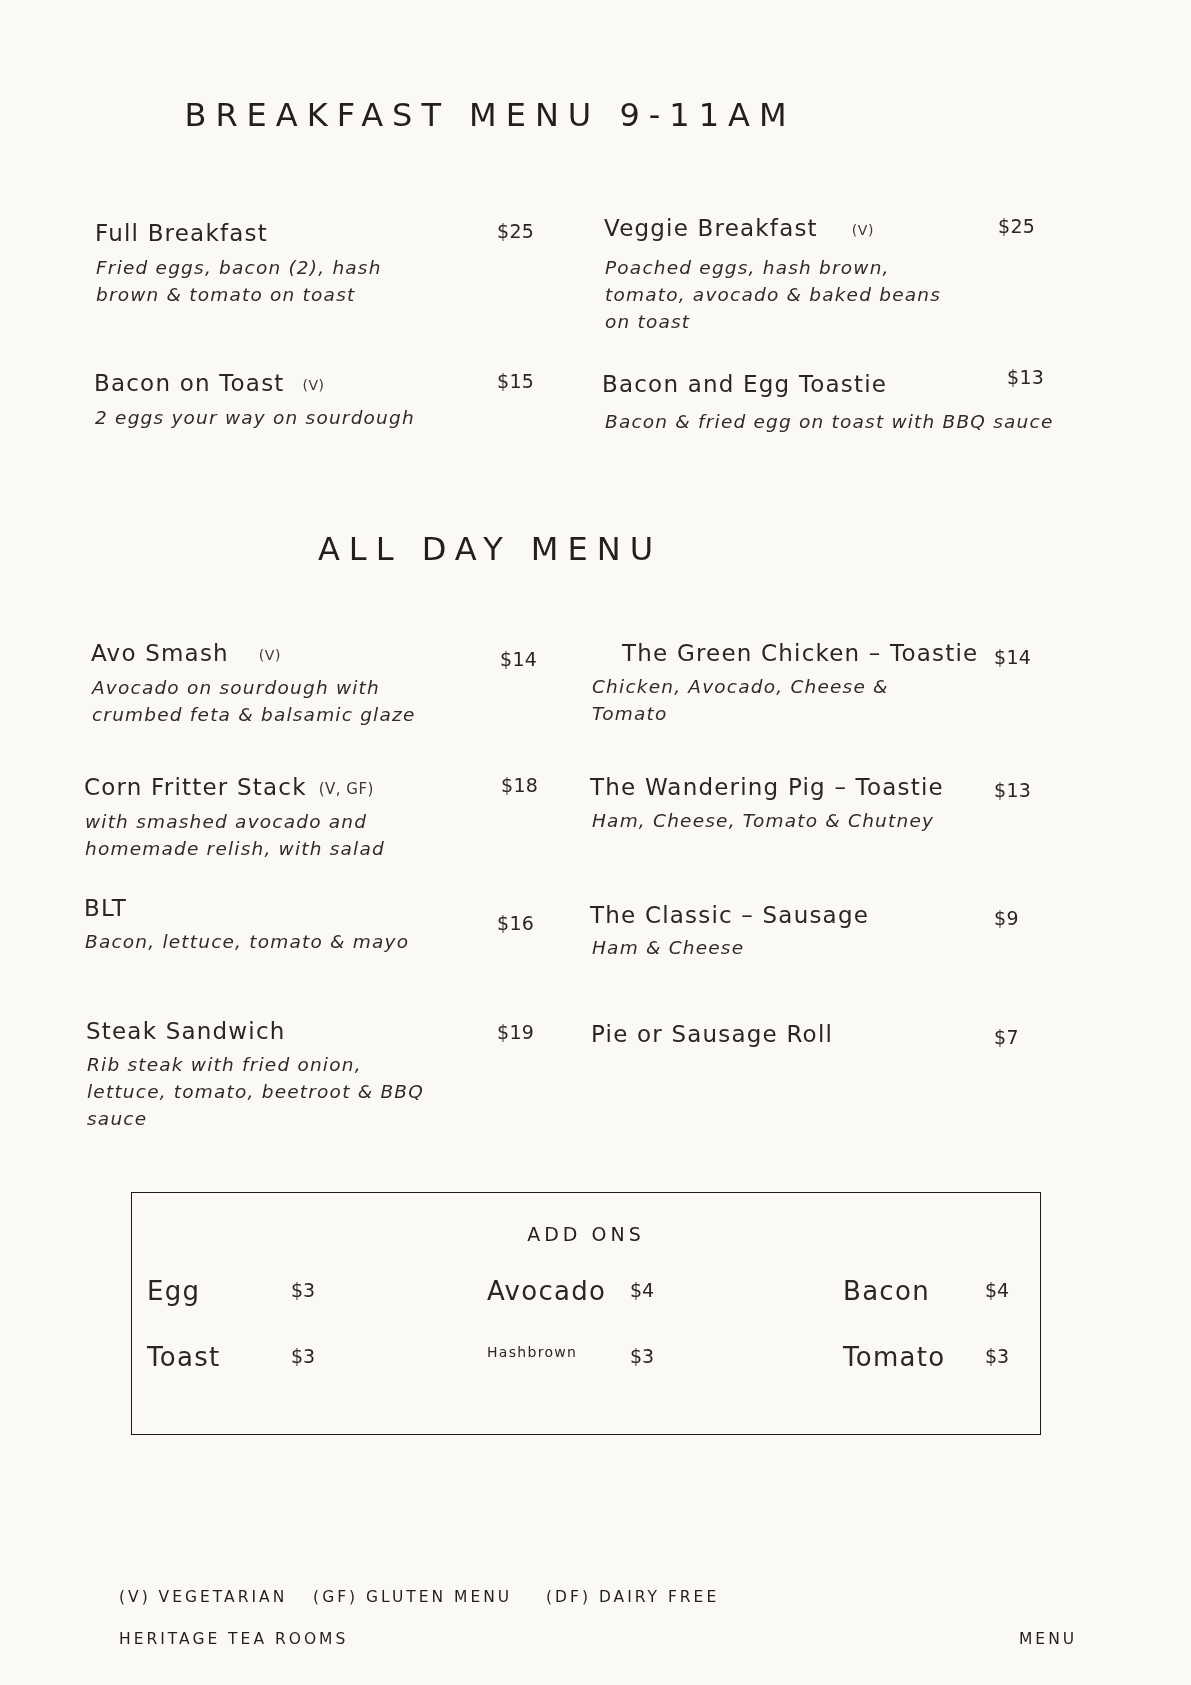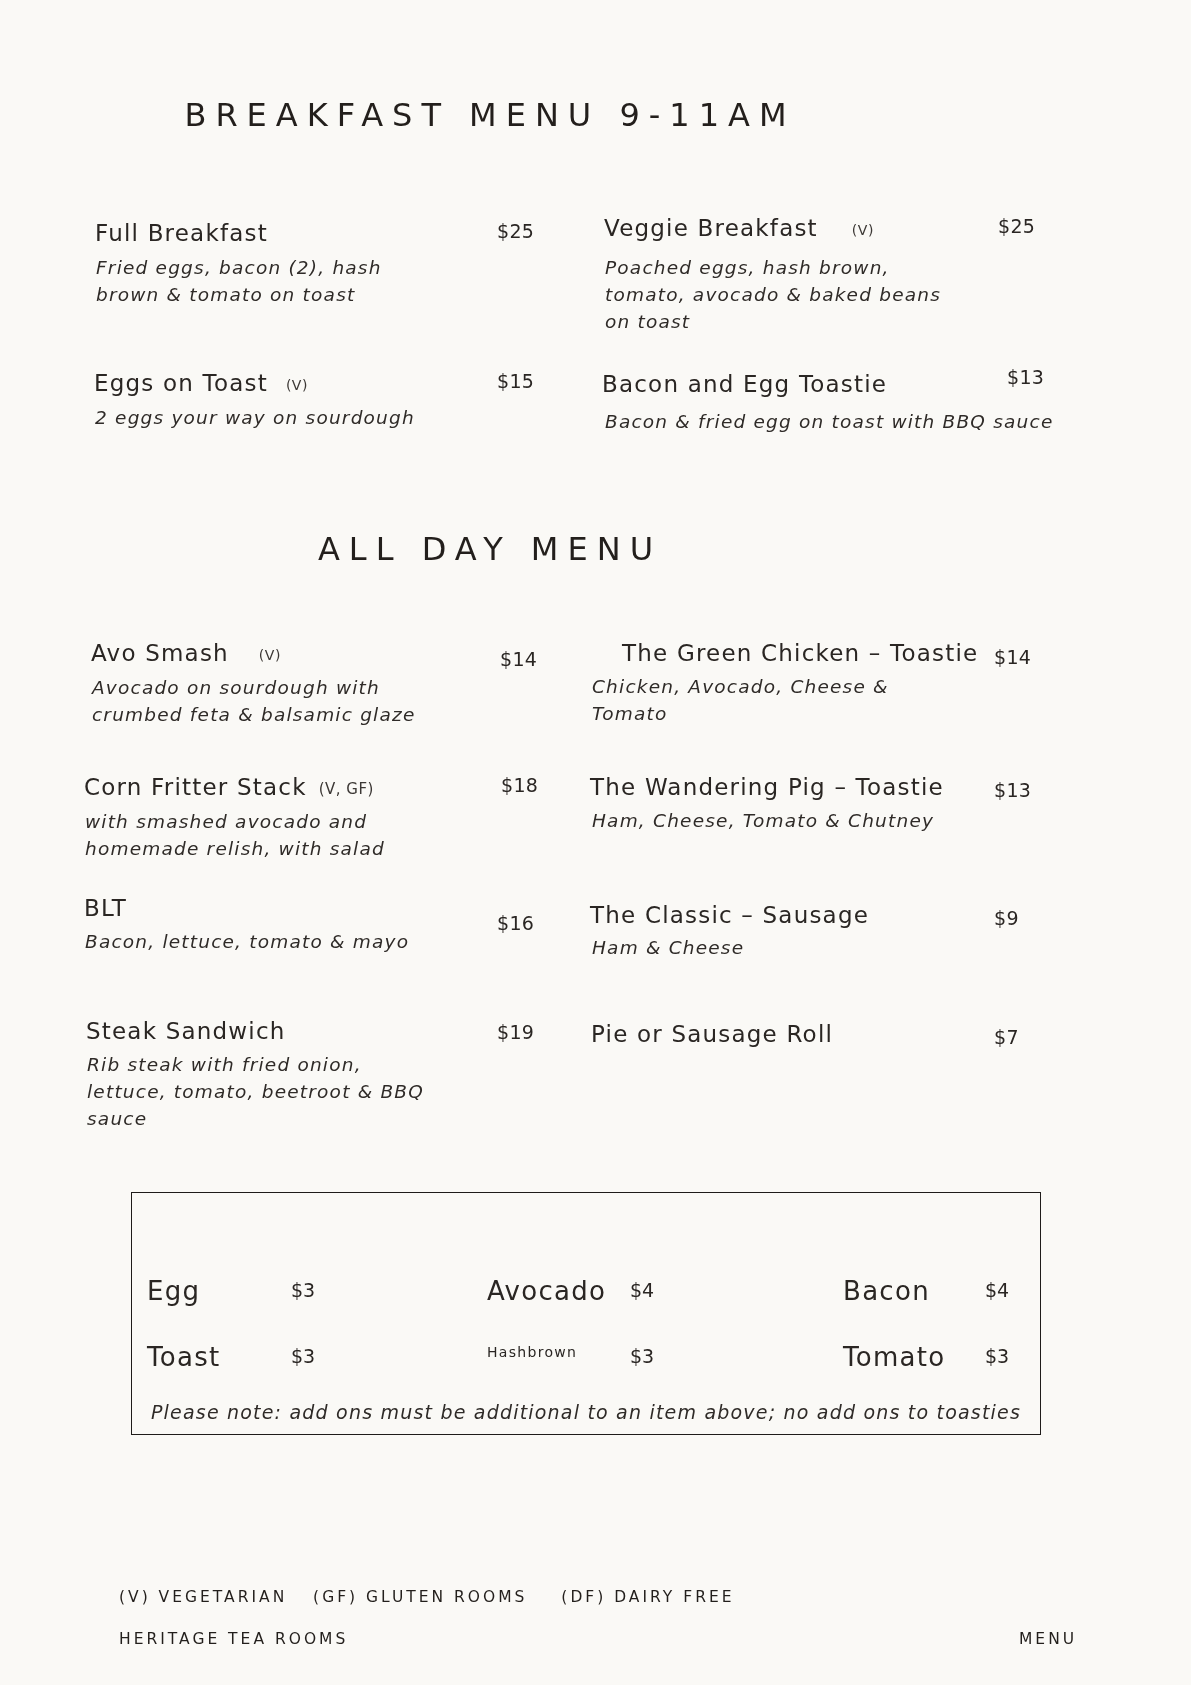--- a/index.html
+++ b/index.html
@@ -42,21 +42,21 @@
 <div class="abs price" style="left:497px; top:220px;">$25</div>
 <div class="abs desc" style="left:96px; top:254px; width:345px;">Fried eggs, bacon (2), hash brown &amp; tomato on toast</div>
 
 <div class="abs" style="left:604px; top:215px;">
   <span class="name">Veggie Breakfast</span><span class="tag" style="margin-left:34px;">(V)</span>
 </div>
 <div class="abs price" style="left:998px; top:215px;">$25</div>
 <div class="abs desc" style="left:605px; top:254px; width:360px;">Poached eggs, hash brown, tomato, avocado &amp; baked beans on toast</div>
 
 <div class="abs" style="left:94px; top:370px;">
-  <span class="name">Eggs on Toast</span><span class="tag" style="margin-left:18px;">(V)</span>
+  <span class="name">Bacon on Toast</span><span class="tag" style="margin-left:18px;">(V)</span>
 </div>
 <div class="abs price" style="left:497px; top:370px;">$15</div>
 <div class="abs desc" style="left:95px; top:404px; width:400px;">2 eggs your way on sourdough</div>
 
 <div class="abs" style="left:602px; top:371px;">
   <span class="name">Bacon and Egg Toastie</span>
 </div>
 <div class="abs price" style="left:1007px; top:366px;">$13</div>
 <div class="abs desc" style="left:605px; top:408px; width:460px;">Bacon &amp; fried egg on toast with BBQ sauce</div>
 
@@ -103,39 +103,39 @@
 </div>
 <div class="abs price" style="left:497px; top:1021px;">$19</div>
 <div class="abs desc" style="left:87px; top:1051px; width:360px;">Rib steak with fried onion, lettuce, tomato, beetroot &amp; BBQ sauce</div>
 
 <div class="abs" style="left:591px; top:1021px;">
   <span class="name">Pie or Sausage Roll</span>
 </div>
 <div class="abs price" style="left:994px; top:1026px;">$7</div>
 
 <div class="addons-box">
+  <div class="abs addons-title" style="top:30px;">ADD ONS</div>
 
   <div class="abs addon-name" style="left:15px; top:83px;">Egg</div>
   <div class="abs addon-price" style="left:159px; top:86px;">$3</div>
   <div class="abs addon-name" style="left:355px; top:83px;">Avocado</div>
   <div class="abs addon-price" style="left:498px; top:86px;">$4</div>
   <div class="abs addon-name" style="left:711px; top:83px;">Bacon</div>
   <div class="abs addon-price" style="left:853px; top:86px;">$4</div>
 
   <div class="abs addon-name" style="left:15px; top:149px;">Toast</div>
   <div class="abs addon-price" style="left:159px; top:152px;">$3</div>
   <div class="abs addon-name" style="left:355px; top:151px; font-size:14px;">Hashbrown</div>
   <div class="abs addon-price" style="left:498px; top:152px;">$3</div>
   <div class="abs addon-name" style="left:711px; top:149px;">Tomato</div>
   <div class="abs addon-price" style="left:853px; top:152px;">$3</div>
 
-  <div class="abs note" style="top:208px;">Please note: add ons must be additional to an item above; no add ons to toasties</div>
 </div>
 
 <div class="abs footer-text" style="left:119px; top:1588px;">
   <span>(V) VEGETARIAN</span>
   <span style="display:inline-block; width:10px;"></span>
-  <span>(GF) GLUTEN ROOMS</span>
+  <span>(GF) GLUTEN MENU</span>
   <span style="display:inline-block; width:18px;"></span>
   <span>(DF) DAIRY FREE</span>
 </div>
 <div class="abs footer-text" style="left:119px; top:1630px;">HERITAGE TEA ROOMS</div>
 <div class="abs footer-text" style="left:1019px; top:1630px;">MENU</div>
 
 </body></html>

